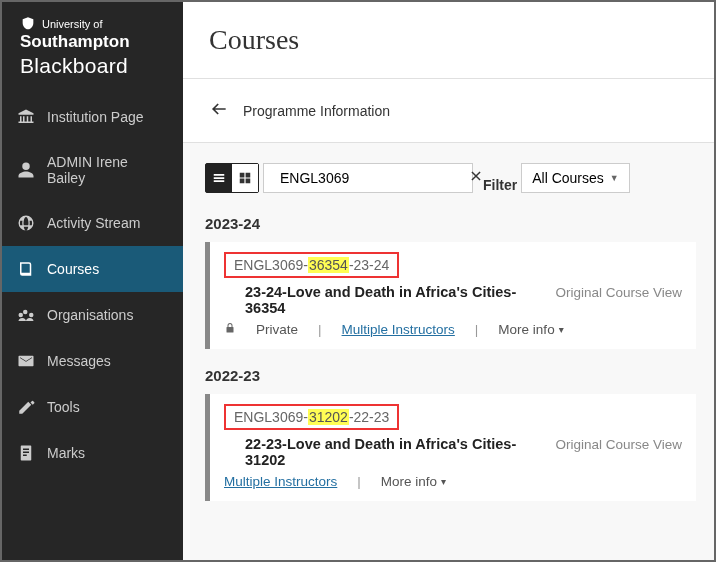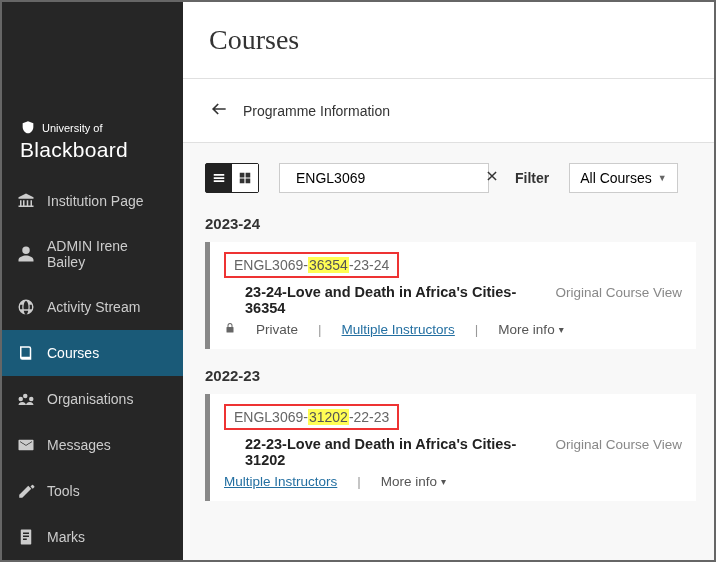--- a/index.html
+++ b/index.html
@@ -12,21 +12,20 @@
     overflow: hidden;
     background: #fff;
   }
   .sidebar {
     width: 181px;
     background: #262626;
     color: #ccc;
     display: flex;
     flex-direction: column;
     flex-shrink: 0;
-    justify-content: flex-end;
   }
   .brand {
     padding: 14px 14px 16px 18px;
     color: #fff;
   }
   .brand .uni { font-size: 11px; display:flex; align-items:center; gap:6px;}
   .brand .south { font-size: 17px; font-weight: 600; }
   .brand .bb { font-size: 21px; font-weight: 400; margin-top:2px; letter-spacing:0.3px;}
   .nav { display:flex; flex-direction:column; }
   .nav a {
@@ -53,21 +52,21 @@
   .header { padding: 22px 26px 22px 26px; border-bottom: 1px solid #e0e0e0;}
   .header h1 { font-family: Georgia, serif; font-size: 28px; font-weight: 500; color:#333;}
   .crumb {
     display:flex; align-items:center; gap:14px;
     padding: 20px 26px;
     border-bottom: 1px solid #e0e0e0;
     font-size: 14px; color:#333;
   }
   .crumb .back svg { width:20px; height:20px; stroke:#333; fill:none; stroke-width:2;}
   .content { padding: 20px 18px 20px 22px; background:#f8f8f8; flex:1; overflow:auto;}
-  .toolbar { display:flex; align-items:center; gap:20px; margin-bottom:22px;}
+  .toolbar { display:flex; align-items:flex-end; gap:4px; margin-bottom:22px;}
   .view-toggle { display:flex; background:#222; border-radius:2px; }
   .view-toggle button { width:26px; height:28px; border:none; background:transparent; display:flex; align-items:center; justify-content:center; cursor:pointer;}
   .view-toggle button.active { background:#222; }
   .view-toggle svg { width:14px; height:14px; fill:#fff;}
   .view-toggle button:not(.active) svg { fill:#fff;}
   .view-toggle { border:1px solid #222;}
   .view-toggle button:nth-child(2){ background:#fff;}
   .view-toggle button:nth-child(2) svg{ fill:#333;}
   .search {
     display:flex; align-items:center; gap:8px;
@@ -111,20 +110,21 @@
 <body>
 
 <aside class="sidebar">
   <div class="brand">
     <div class="uni">
       <svg viewBox="0 0 24 24" width="16" height="16">
           <path fill="#fff" d="M12 2l8 3v5c0 5-3.4 9.3-8 10-4.6-.7-8-5-8-10V5l8-3z"></path>
         </svg>
       <span>University of</span>
     </div>
+    <div class="south">Southampton</div>
     <div class="bb">Blackboard</div>
   </div>
   <nav class="nav">
     <a>
         <span class="icon">
           <svg viewBox="0 0 24 24">
             <path d="M12 2L2 7v2h20V7L12 2zM4 11v7H2v2h20v-2h-2v-7h-2v7h-3v-7h-2v7h-3v-7H8v7H6v-7H4z"></path>
           </svg>
         </span>
         <span>Institution Page</span>

